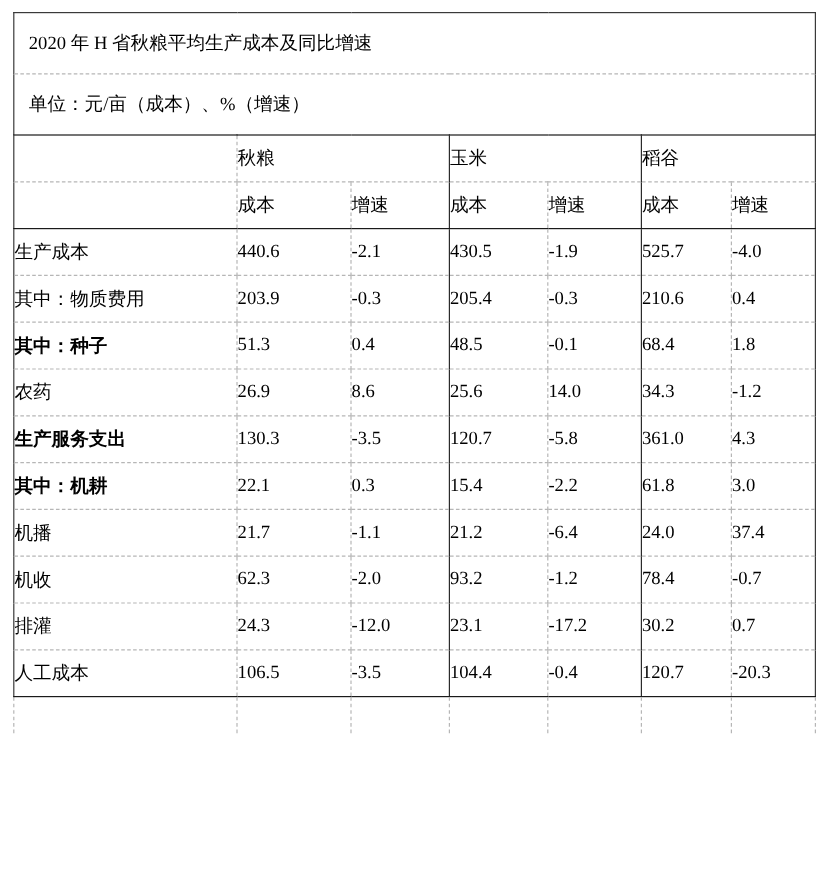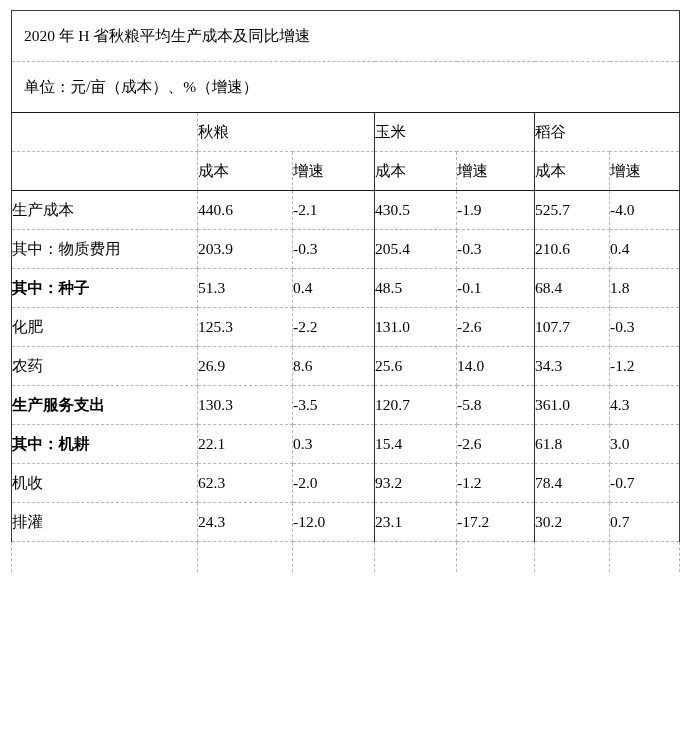--- a/index.html
+++ b/index.html
@@ -159,29 +159,20 @@
       <tr>
         <td class="row-label ind-1 edge-l">其中：种子</td>
         <td class="num">51.3</td>
         <td class="num">0.4</td>
         <td class="num col-sep-left">48.5</td>
         <td class="num">-0.1</td>
         <td class="num col-sep-left">68.4</td>
         <td class="num edge-r">1.8</td>
       </tr>
 
-      <tr>
-        <td class="row-label ind-2 edge-l">化肥</td>
-        <td class="num">125.3</td>
-        <td class="num">-2.2</td>
-        <td class="num col-sep-left">131.0</td>
-        <td class="num">-2.6</td>
-        <td class="num col-sep-left">107.7</td>
-        <td class="num edge-r">-0.3</td>
-      </tr>
 
       <tr>
         <td class="row-label ind-2 edge-l">农药</td>
         <td class="num">26.9</td>
         <td class="num">8.6</td>
         <td class="num col-sep-left">25.6</td>
         <td class="num">14.0</td>
         <td class="num col-sep-left">34.3</td>
         <td class="num edge-r">-1.2</td>
       </tr>
@@ -194,25 +185,34 @@
         <td class="num">-5.8</td>
         <td class="num col-sep-left">361.0</td>
         <td class="num edge-r">4.3</td>
       </tr>
 
       <tr>
         <td class="row-label ind-1 edge-l">其中：机耕</td>
         <td class="num">22.1</td>
         <td class="num">0.3</td>
         <td class="num col-sep-left">15.4</td>
-        <td class="num">-2.6</td>
+        <td class="num">-2.2</td>
         <td class="num col-sep-left">61.8</td>
         <td class="num edge-r">3.0</td>
       </tr>
 
+      <tr>
+        <td class="row-label ind-2 edge-l">机播</td>
+        <td class="num">21.7</td>
+        <td class="num">-1.1</td>
+        <td class="num col-sep-left">21.2</td>
+        <td class="num">-6.4</td>
+        <td class="num col-sep-left">24.0</td>
+        <td class="num edge-r">37.4</td>
+      </tr>
 
       <tr>
         <td class="row-label ind-2 edge-l">机收</td>
         <td class="num">62.3</td>
         <td class="num">-2.0</td>
         <td class="num col-sep-left">93.2</td>
         <td class="num">-1.2</td>
         <td class="num col-sep-left">78.4</td>
         <td class="num edge-r">-0.7</td>
       </tr>
@@ -220,20 +220,29 @@
       <tr>
         <td class="row-label ind-2 edge-l">排灌</td>
         <td class="num">24.3</td>
         <td class="num">-12.0</td>
         <td class="num col-sep-left">23.1</td>
         <td class="num">-17.2</td>
         <td class="num col-sep-left">30.2</td>
         <td class="num edge-r">0.7</td>
       </tr>
 
+      <tr class="rowsep-strong">
+        <td class="row-label ind-2 edge-l">人工成本</td>
+        <td class="num">106.5</td>
+        <td class="num">-3.5</td>
+        <td class="num col-sep-left">104.4</td>
+        <td class="num">-0.4</td>
+        <td class="num col-sep-left">120.7</td>
+        <td class="num edge-r">-20.3</td>
+      </tr>
 
       <tr class="tail-row">
         <td></td>
         <td></td>
         <td></td>
         <td></td>
         <td></td>
         <td></td>
         <td></td>
       </tr>

